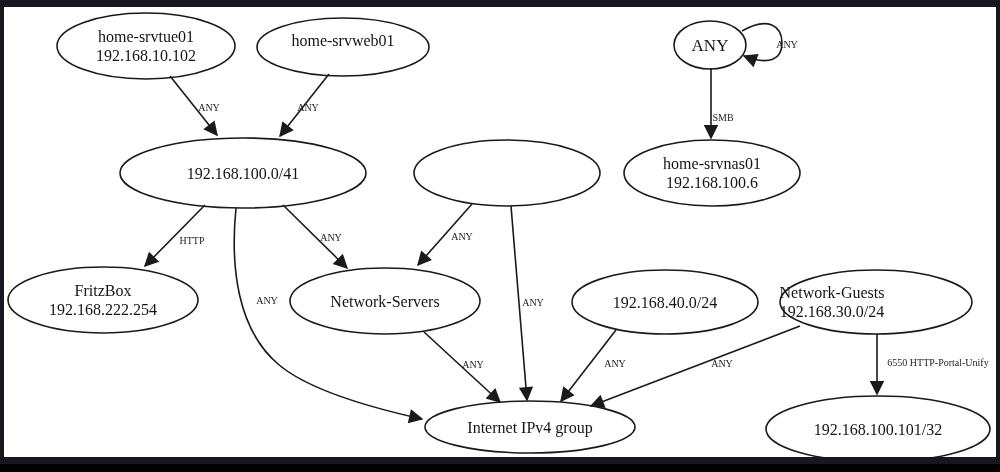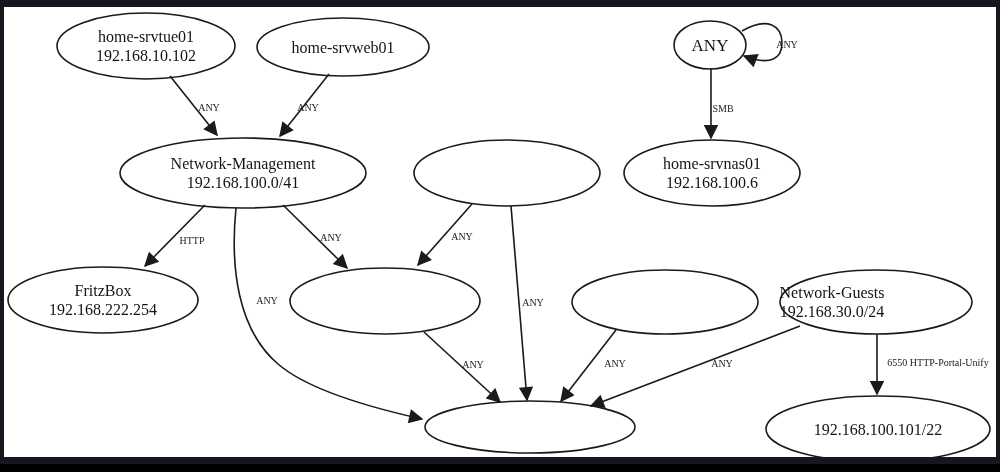--- a/index.html
+++ b/index.html
@@ -91,56 +91,60 @@
       <path d="M 616,330 L 561,401" marker-end="url(#arrow)"></path>
       <path d="M 800,326 L 591,406" marker-end="url(#arrow)"></path>
       <path d="M 877,334 L 877,394" marker-end="url(#arrow)"></path>
     </g>
   </svg>
 
   <div class="node" style="left:146px;top:46px">
     <div>home-srvtue01</div>
     <div>192.168.10.102</div>
   </div>
-  <div class="node" style="left:343px;top:47px">
+  <div class="node" style="left:343px;top:40px">
     <div>home-srvweb01</div>
   </div>
   <div class="node small" style="left:710px;top:45px">
     <div>ANY</div>
   </div>
   <div class="node" style="left:243px;top:173px">
-    <div>Network-Management</div>
     <div>192.168.100.0/41</div>
   </div>
   <div class="node" style="left:507px;top:173px">
   </div>
   <div class="node" style="left:712px;top:173px">
     <div>home-srvnas01</div>
     <div>192.168.100.6</div>
   </div>
   <div class="node" style="left:103px;top:300px">
     <div>FritzBox</div>
     <div>192.168.222.254</div>
   </div>
   <div class="node" style="left:385px;top:301px">
+    <div>Network-Servers</div>
   </div>
   <div class="node" style="left:665px;top:302px">
+    <div>192.168.40.0/24</div>
   </div>
   <div class="node" style="left:832px;top:302px">
     <div>Network-Guests</div>
     <div>192.168.30.0/24</div>
   </div>
+  <div class="node" style="left:530px;top:427px">
+    <div>Internet IPv4 group</div>
+  </div>
   <div class="node" style="left:878px;top:429px">
-    <div>192.168.100.101/22</div>
+    <div>192.168.100.101/32</div>
   </div>
 
   <span class="edge-label" style="left:209px;top:107px">ANY</span>
   <span class="edge-label" style="left:308px;top:107px">ANY</span>
   <span class="edge-label" style="left:787px;top:44px">ANY</span>
-  <span class="edge-label" style="left:723px;top:108px">SMB</span>
+  <span class="edge-label" style="left:723px;top:117px">SMB</span>
   <span class="edge-label" style="left:192px;top:240px">HTTP</span>
   <span class="edge-label" style="left:331px;top:237px">ANY</span>
   <span class="edge-label" style="left:267px;top:300px">ANY</span>
   <span class="edge-label" style="left:462px;top:236px">ANY</span>
   <span class="edge-label" style="left:533px;top:302px">ANY</span>
   <span class="edge-label" style="left:473px;top:364px">ANY</span>
   <span class="edge-label" style="left:615px;top:363px">ANY</span>
   <span class="edge-label" style="left:722px;top:363px">ANY</span>
   <span class="edge-label" style="left:938px;top:362px">6550 HTTP-Portal-Unify</span>
 

